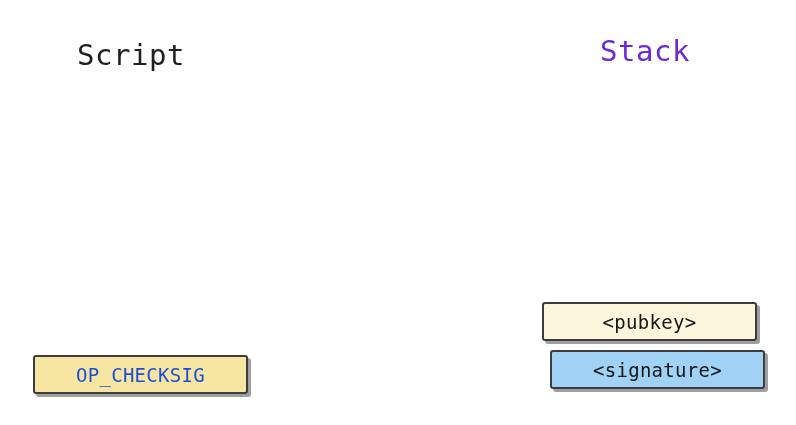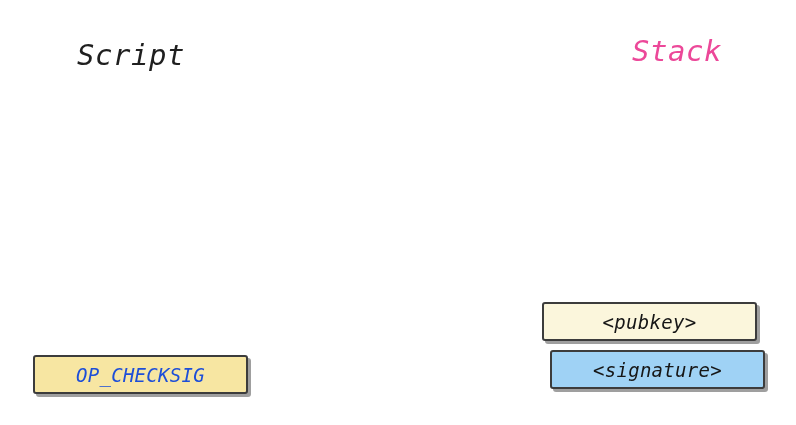--- a/index.html
+++ b/index.html
@@ -10,21 +10,20 @@
   }
   body {
     font-family: "DejaVu Sans Mono", "Liberation Mono", monospace;
   }
   #canvas {
     position: relative;
     width: 788px;
     height: 425px;
     background: #ffffff;
     overflow: hidden;
-    font-style: italic;
   }
 
   
   .col-title {
     position: absolute;
     font-family: "DejaVu Sans Mono", "Liberation Mono", monospace;
     font-size: 29px;
     font-weight: 400;
     color: #1f1f1f;
     letter-spacing: 0.5px;
@@ -83,21 +82,21 @@
   <div id="script-column">
 
     <div class="col-title" id="script-title" style="color: rgb(31, 31, 31);">Script</div>
 
     <div class="box" id="op-checksig-box" style="background: rgb(247, 230, 162); border-color: rgb(60, 60, 60); color: #1d4ed8; box-shadow: rgba(80, 80, 80, 0.55) 3px 3px 0px 0px;">OP_CHECKSIG</div>
 
   </div>
 
   <div id="stack-column">
 
-    <div class="col-title" id="stack-title" style="left: 247px; color: #ec4899; margin-left: 32px;">Stack</div>
+    <div class="col-title" id="stack-title" style="left: 247px; color: #6d28d9;">Stack</div>
 
     <div class="box" id="pubkey-box" style="background: rgb(251, 246, 220); border-color: rgb(60, 60, 60); color: rgb(22, 22, 22); box-shadow: rgba(80, 80, 80, 0.55) 3px 3px 0px 0px;">&lt;pubkey&gt;</div>
 
     <div class="box" id="signature-box" style="background: rgb(159, 210, 245); border-color: rgb(60, 60, 60); color: rgb(22, 22, 22); box-shadow: rgba(80, 80, 80, 0.55) 3px 3px 0px 0px;">&lt;signature&gt;</div>
 
   </div>
 
 </div>
 
 </body></html>

